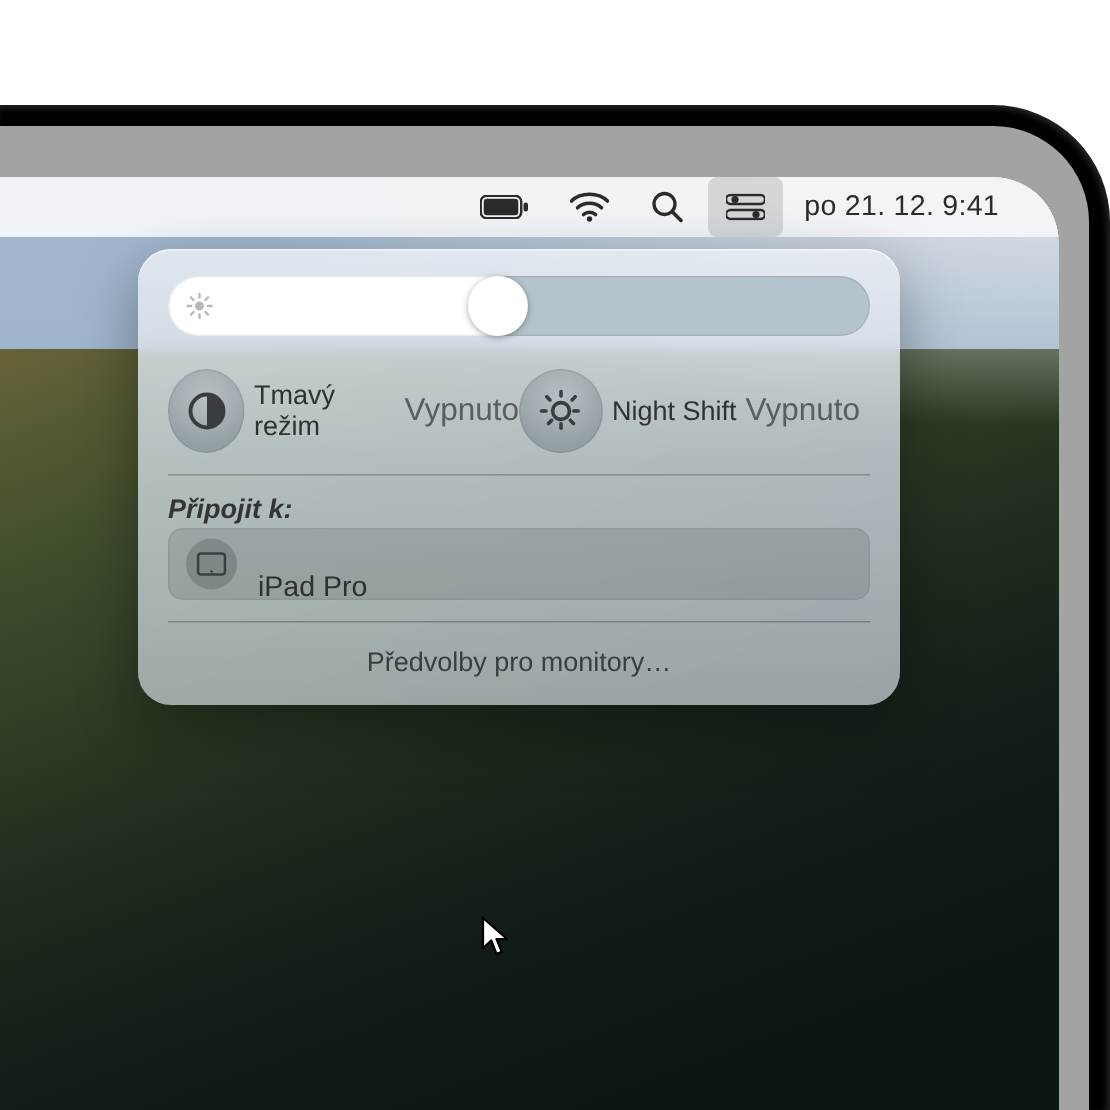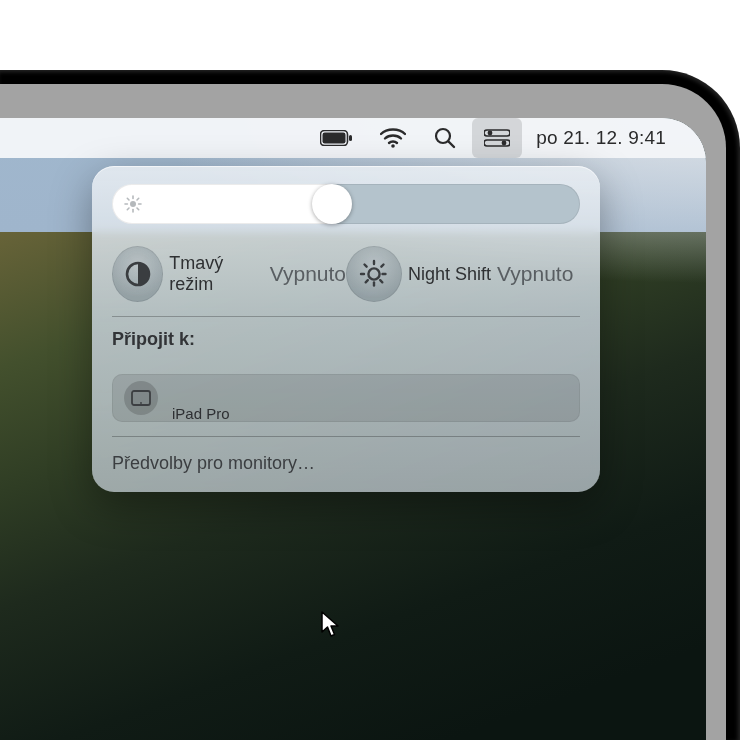--- a/index.html
+++ b/index.html
@@ -99,37 +99,37 @@
     width: 56px; height: 56px; border-radius: 50%;
     background: radial-gradient(circle at 50% 35%, rgba(255,255,255,0.25), rgba(0,0,0,0.05) 70%), rgba(120,135,145,0.42);
     box-shadow: inset 0 0 0 1px rgba(0,0,0,0.08);
     display:flex; align-items:center; justify-content:center;
   }
   .toggle .label { font-size:18px; color:#2f3133; font-weight:500; }
   .toggle .state { font-size:21px; color:#595e62; }
 
   .divider { height:1px; background: rgba(0,0,0,0.25); margin: 8px 0 12px; }
 
-  .section-label { font-size:18px; font-weight:600; color:#323437; margin-bottom:24px; }
+  .section-label { font-size:18px; font-weight:600; color:#323437; margin-bottom:2px;font-style:italic; }
 
   .connect-row {
     display:flex; align-items:center; gap:14px;
     height: 48px; padding: 0 12px; border-radius: 10px;
     background: rgba(0,0,0,0.10);
     box-shadow: inset 0 0 0 1px rgba(0,0,0,0.06);
   }
   .device-icon {
     width: 34px; height: 34px; border-radius: 50%;
     background: rgba(0,0,0,0.16);
     display:flex; align-items:center; justify-content:center;
   }
-  .connect-row .device-label { font-size:15px; color:#2e3033;margin-top:31px; }
+  .connect-row .device-label { font-size:19px; color:#2e3033;margin-top:31px; }
 
   .link-list { margin-top: 10px; }
-  .pref-link { font-size:18px; color:#3b3e41; padding: 4px 0; }
+  .pref-link { font-size:18px; color:#3b3e41; padding: 4px 0; text-align: center; }
 
   
   .cursor { position:absolute; left: 320px; top: 492px; z-index: 50; }
 </style>
 </head>
 <body>
 
 <div class="bezel">
   <div class="bezel-inner">
     <div class="screen">

